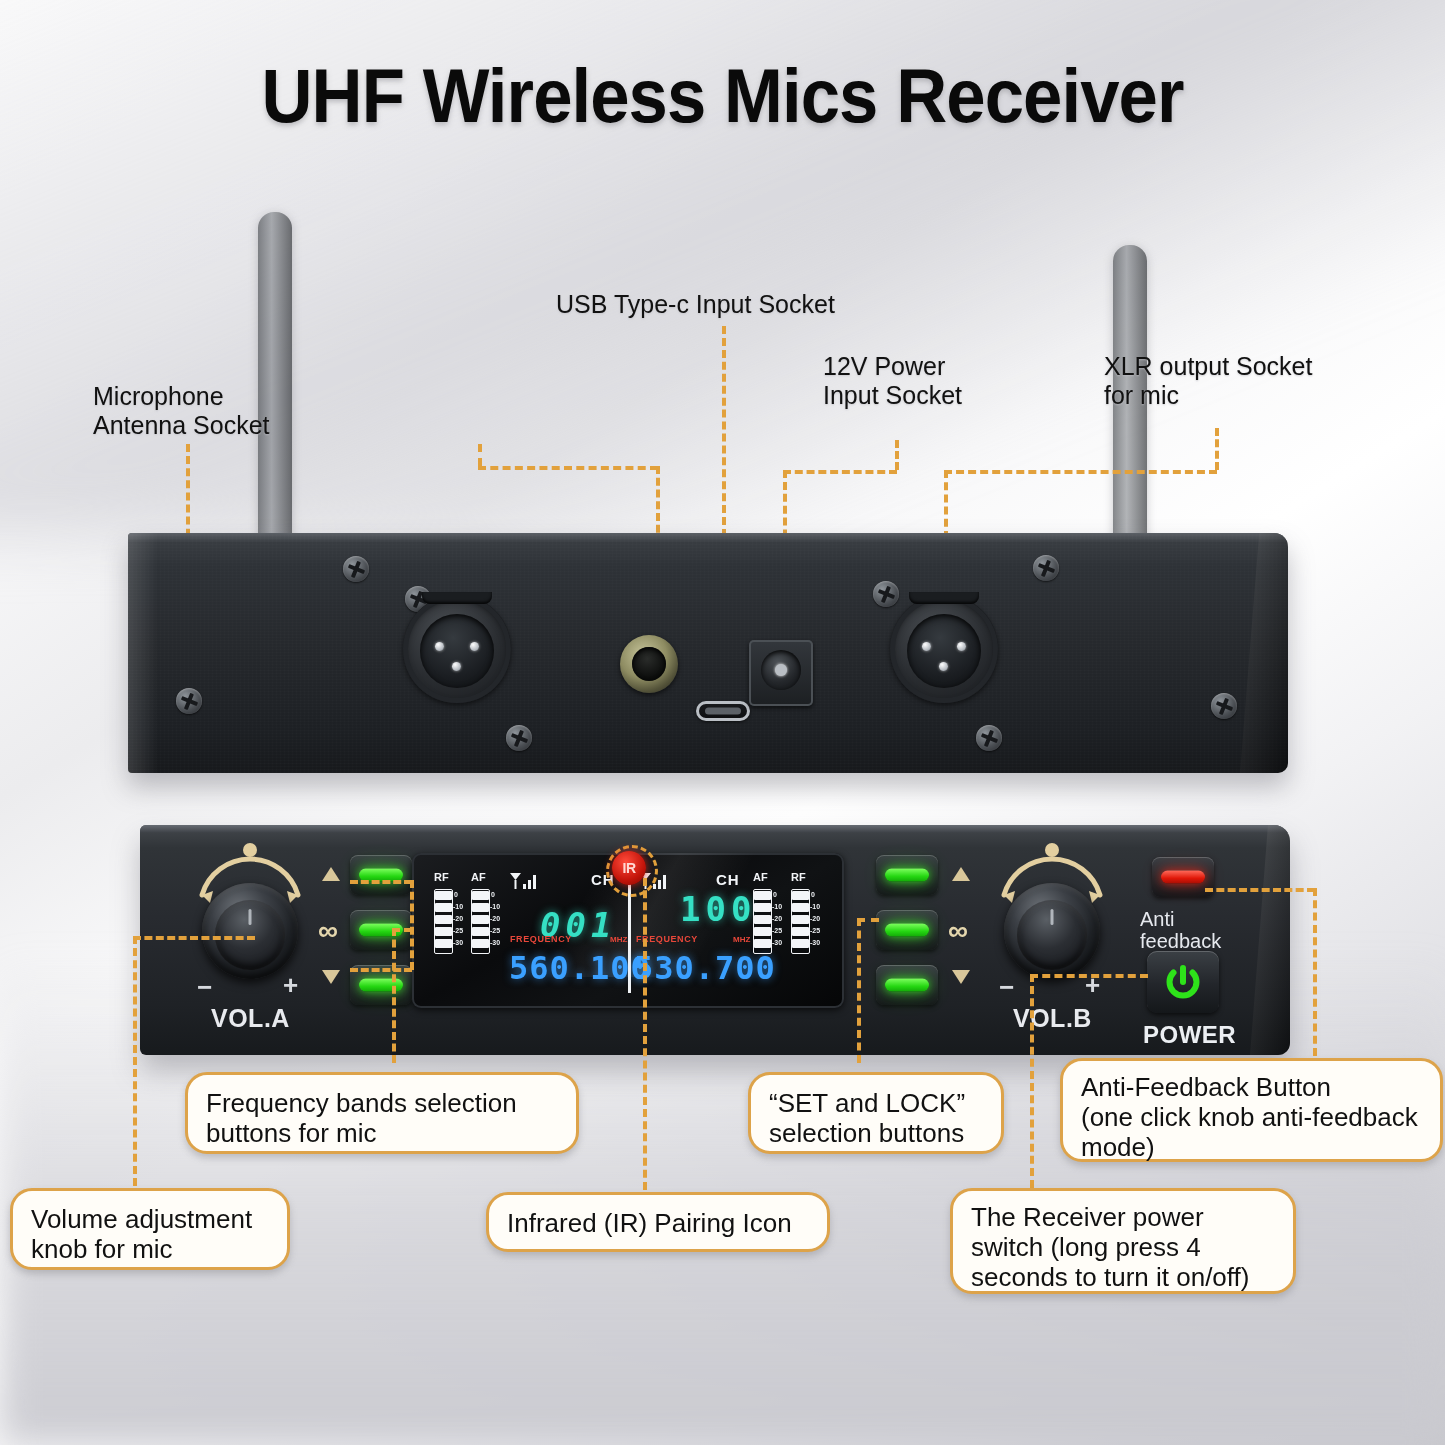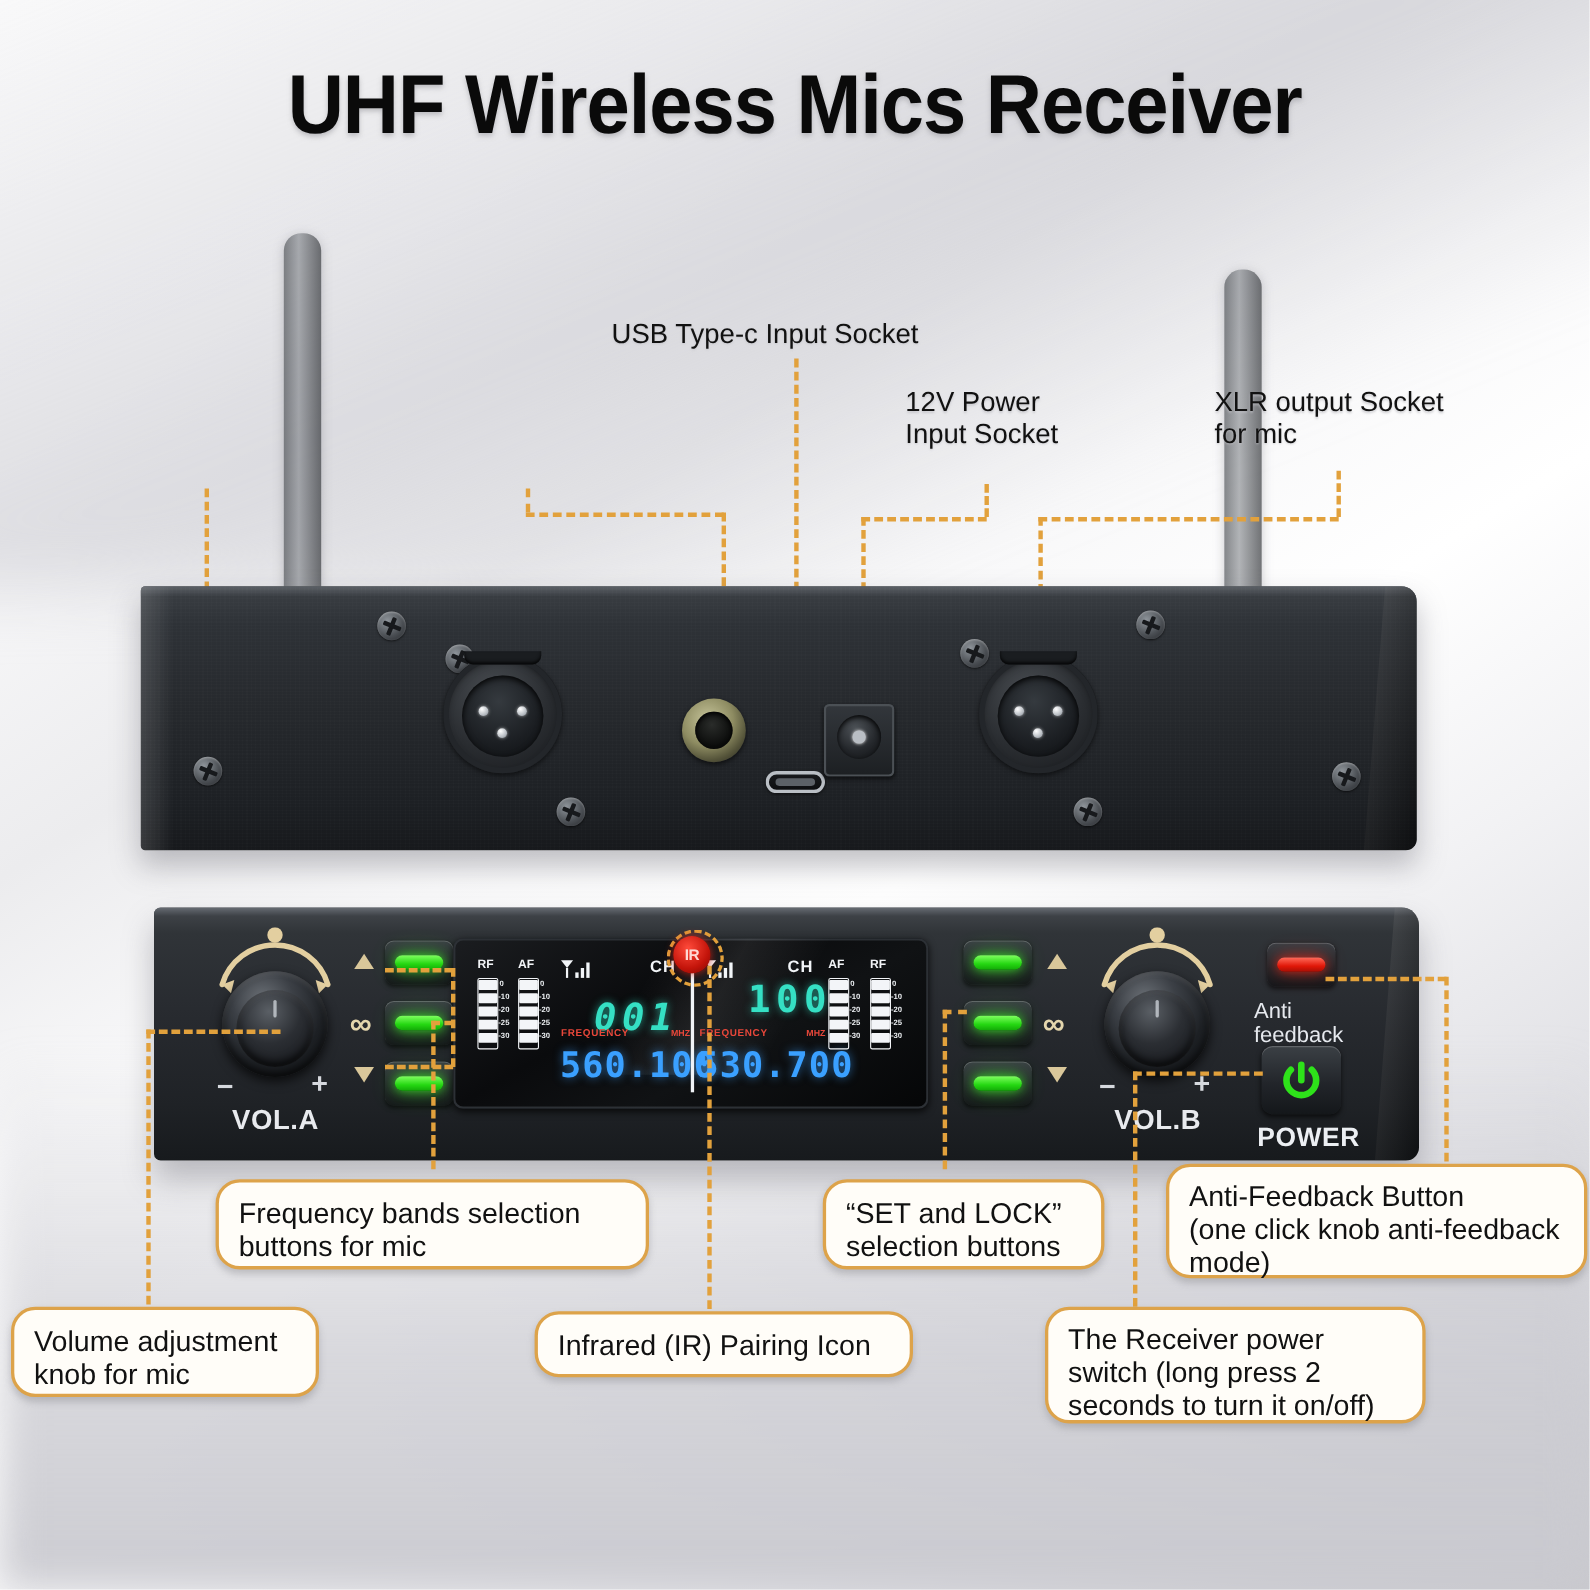--- a/index.html
+++ b/index.html
@@ -219,20 +219,22 @@
 
   <div class="ant" style="left:258px;top:212px;height:500px;"></div>
   <div class="ant-base" style="left:252px;top:660px;">
     <div class="ant-rib"></div>
   </div>
   <div class="ant" style="left:1113px;top:245px;height:470px;"></div>
   <div class="ant-base" style="left:1107px;top:660px;">
     <div class="ant-rib"></div>
   </div>
 
+  <div class="lbl" style="left:93px;top:382px;">Microphone
+Antenna Socket</div>
   <div class="lbl" style="left:556px;top:290px;">USB Type-c Input Socket</div>
   <div class="lbl" style="left:823px;top:352px;">12V Power
 Input Socket</div>
   <div class="lbl" style="left:1104px;top:352px;">XLR output  Socket
 for mic</div>
 
   <div class="dashV" style="left:186px;top:444px;height:262px;"></div>
   <div class="dashH" style="left:186px;top:706px;width:68px;"></div>
 
   <div class="dashV" style="left:478px;top:444px;height:22px;"></div>
@@ -481,32 +483,32 @@
 
   <div class="dashV" style="left:857px;top:918px;height:145px;"></div>
   <div class="dashH" style="left:857px;top:918px;width:22px;"></div>
 
   <div class="dashH" style="left:1030px;top:974px;width:118px;"></div>
   <div class="dashV" style="left:1030px;top:974px;height:214px;"></div>
 
   <div class="dashH" style="left:1205px;top:888px;width:110px;"></div>
   <div class="dashV" style="left:1313px;top:888px;height:168px;"></div>
 
-  <div class="box" style="left:196px;top:1072px;width:394px;height:82px;padding-top:13px;">Frequency bands selection
+  <div class="box" style="left:185px;top:1072px;width:394px;height:82px;padding-top:13px;">Frequency bands selection
 buttons for mic</div>
 
   <div class="box" style="left:748px;top:1072px;width:256px;height:82px;padding-top:13px;">“SET and LOCK”
 selection buttons</div>
 
   <div class="box" style="left:1060px;top:1058px;width:383px;height:104px;padding-top:11px;">Anti-Feedback Button
 (one click knob anti-feedback
  mode)</div>
 
   <div class="box" style="left:486px;top:1192px;width:344px;height:60px;padding-top:13px;">Infrared (IR) Pairing Icon</div>
 
   <div class="box" style="left:10px;top:1188px;width:280px;height:82px;padding-top:13px;">Volume adjustment
 knob for mic</div>
 
   <div class="box" style="left:950px;top:1188px;width:346px;height:106px;padding-top:11px;">The Receiver power
-switch (long press 2
+switch (long press 4
 seconds to turn it on/off)</div>
 
 </div>
 
 </body></html>

